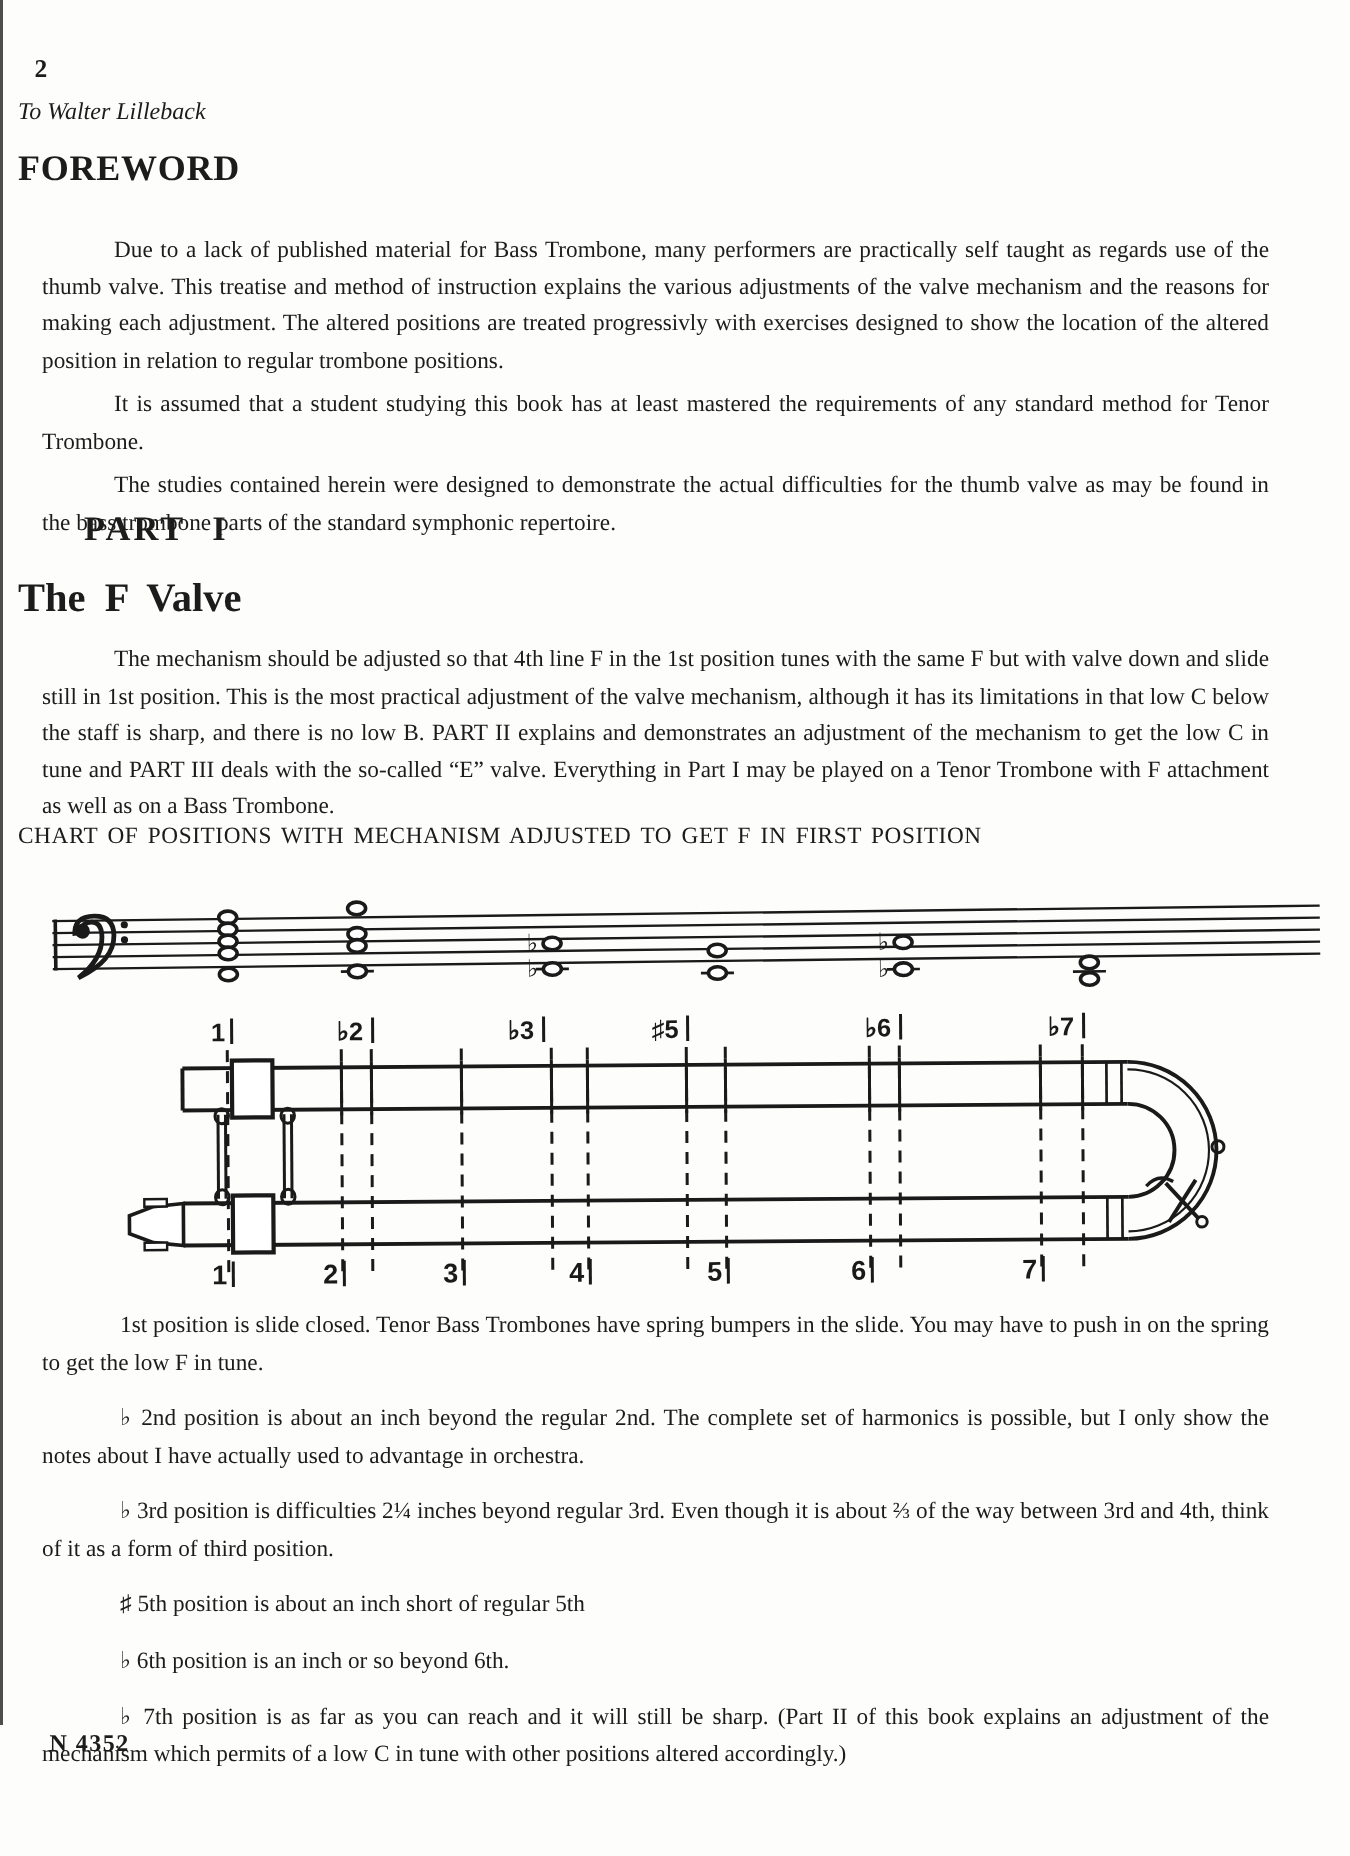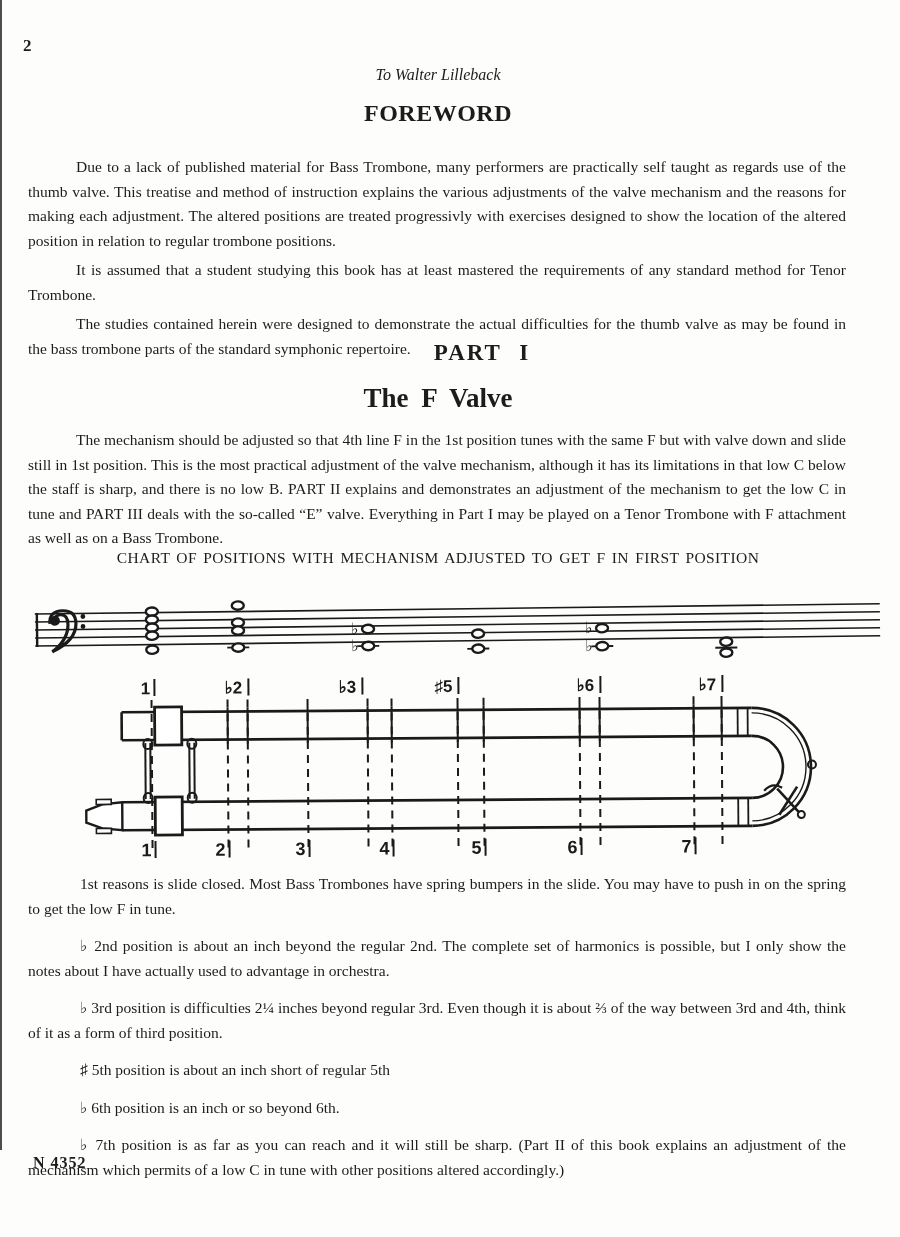--- a/index.html
+++ b/index.html
@@ -3,21 +3,21 @@
 <meta charset="utf-8">
 <style>
   html,body{margin:0;padding:0;background:#e8e8e8;}
   .page{
     position:relative;width:900px;height:1237px;margin:0 auto;
     background:#fdfdfc;color:#1c1c1c;overflow:hidden;
     font-family:"Liberation Serif", serif;
   }
   .scan-edge{position:absolute;left:0;top:0;width:2px;height:1150px;background:#222;opacity:.8;}
   .abs{position:absolute;}
-  .centered{left:0;width:876px;text-align:center;}
+  .centered{left:12px;width:876px;text-align:left;}
   #page-number{left:23px;top:36px;font-size:17px;font-weight:bold;}
   #dedication{top:66px;font-size:16px;font-style:italic;}
   #foreword-title{top:100px;font-size:24px;font-weight:bold;letter-spacing:.5px;}
   .bodyblock{left:28px;width:818px;font-size:15.5px;line-height:24.5px;text-align:justify;}
   .bodyblock p{margin:0 0 5px 0;text-indent:48px;}
   #foreword-body{top:155px;}
   #part-title{top:340px;font-size:23px;font-weight:bold;letter-spacing:2px;word-spacing:10px;padding-left:44px;}
   #part-subtitle{top:383px;font-size:27px;font-weight:bold;word-spacing:6px;}
   #part-body{top:428px;}
   #chart-title{top:549px;font-size:15.5px;letter-spacing:.4px;word-spacing:2px;font-family:Liberation Serif, serif;}
@@ -219,21 +219,21 @@
           </g>
           <g>
             <text x="686" y="259" font-size="18" font-weight="bold" fill="#1a1a1a" text-anchor="middle" font-family="&quot;Liberation Sans&quot;, sans-serif">7</text>
             <line x1="695" y1="244" x2="695" y2="261" stroke="#1a1a1a" stroke-width="2"></line>
           </g>
         </g>
       </svg>
   </div>
 
   <div class="abs bodyblock" id="position-notes">
-    <p>1st reasons is slide closed. Most Bass Trombones have spring bumpers in the slide. You may have to push in on the spring to get the low F in tune.</p>
+    <p>1st position is slide closed. Tenor Bass Trombones have spring bumpers in the slide. You may have to push in on the spring to get the low F in tune.</p>
     <p>♭ 2nd position is about an inch beyond the regular 2nd. The complete set of harmonics is possible, but I only show the notes about I have actually used to advantage in orchestra.</p>
     <p>♭ 3rd position is difficulties 2¼ inches beyond regular 3rd. Even though it is about ⅔ of the way between 3rd and 4th, think of it as a form of third position.</p>
     <p>♯ 5th position is about an inch short of regular 5th</p>
     <p>♭ 6th position is an inch or so beyond 6th.</p>
     <p>♭ 7th position is as far as you can reach and it will still be sharp. (Part II of this book explains an adjustment of the mechanism which permits of a low C in tune with other positions altered accordingly.)</p>
   </div>
 
   <div class="abs" id="plate-number">N 4352</div>
 </div>
 

